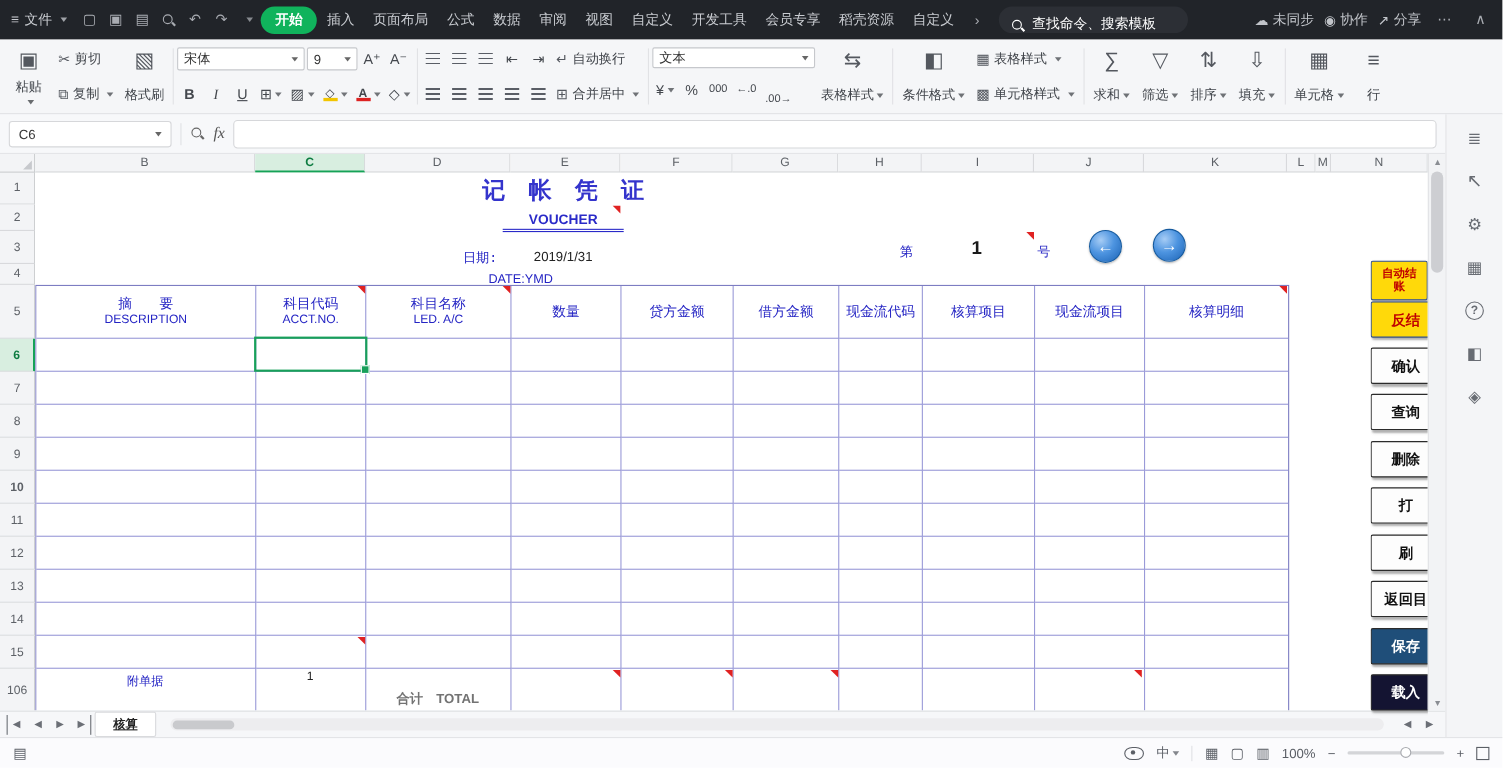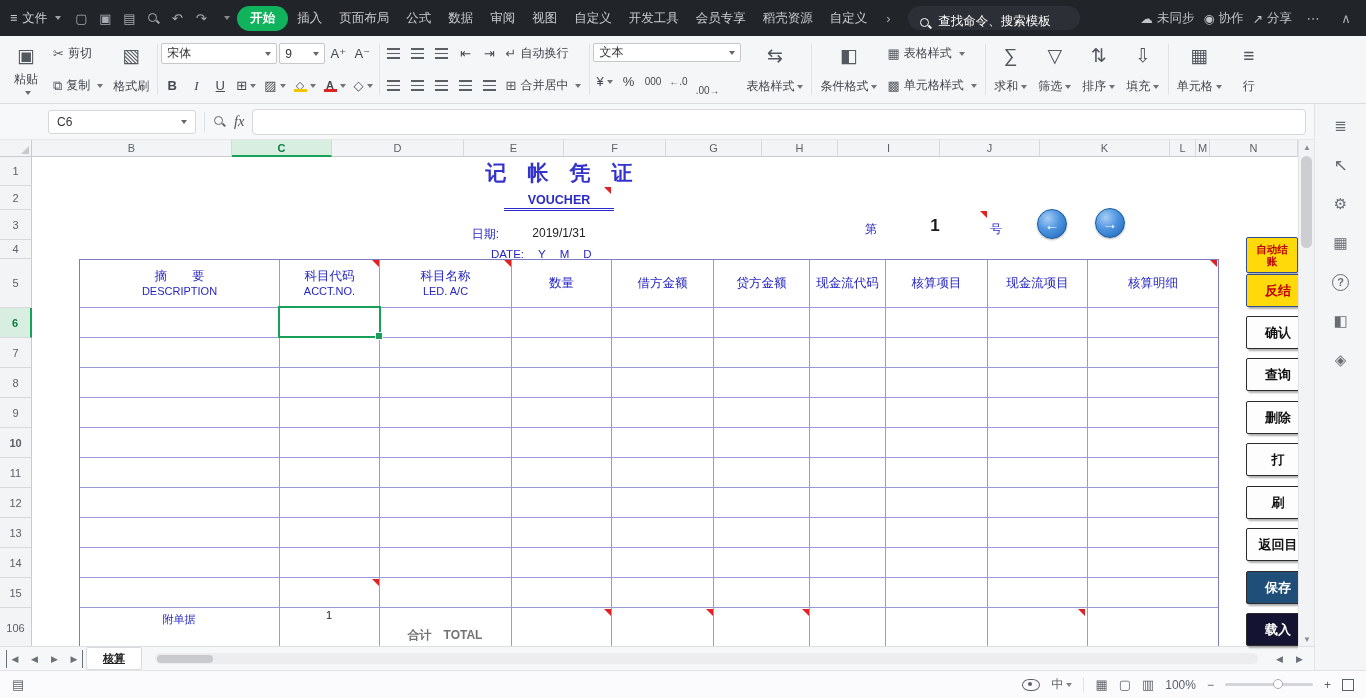--- a/index.html
+++ b/index.html
@@ -38,49 +38,49 @@
 .combo{background:#fff;border:1px solid #c6c8cc;border-radius:2px;height:21px;display:flex;align-items:center;justify-content:space-between;padding:0 5px;color:#333;}
 .ribtn{min-width:22px;height:21px;display:flex;align-items:center;justify-content:center;border-radius:3px;color:#44484e;font-size:13px;padding:0 3px;}
 .ribtn.b{font-weight:bold;}
 .ribtn.i{font-style:italic;font-family:"Liberation Serif",serif;}
 .ribtn.u{text-decoration:underline;}
 .clrbar{display:inline-block;width:13px;height:3px;margin-top:-2px;}
 .icon-lines{display:inline-block;width:13px;height:11px;background:repeating-linear-gradient(to bottom,#5a5e66 0 1.5px,transparent 1.5px 4.5px);}
 
 
 .fbar{position:absolute;top:104px;left:0;width:1314px;height:36px;background:#f7f8fa;display:flex;align-items:center;padding:5px 8px;gap:8px;border-bottom:1px solid #e4e5e8;}
-.namebox{width:148px;height:24px;background:#fff;border:1px solid #d6d7da;border-radius:3px;display:flex;align-items:center;justify-content:space-between;padding:0 8px;color:#333;margin-left:40px;}
+.namebox{width:148px;height:24px;background:#fff;border:1px solid #d6d7da;border-radius:3px;display:flex;align-items:center;justify-content:space-between;padding:0 8px;color:#333;}
 .fdiv{width:1px;height:20px;background:#e0e1e4;}
 .fx{font-family:"Liberation Serif","DejaVu Serif",serif;font-style:italic;font-size:14.5px;color:#555;}
 .fxin{flex:1;height:26px;background:#fff;border:1px solid #d6d7da;border-radius:4px;padding:4px 8px;color:#333;}
 
 
 .corner{position:absolute;top:140px;left:0;width:32px;height:17px;background:#f3f4f6;border-right:1px solid #c9cbce;border-bottom:1px solid #c9cbce;}
 .corner:after{content:"";position:absolute;right:2px;bottom:2px;border-left:8px solid transparent;border-bottom:8px solid #c7c9cd;}
 .chead{position:absolute;top:140px;left:32px;width:1266px;height:17px;display:flex;overflow:hidden;}
 .ch{height:17px;border-right:1px solid #d8d9dc;border-bottom:1px solid #c9cbce;background:#f3f4f6;display:flex;align-items:center;justify-content:center;font-size:11px;color:#5d6167;flex:none;}
 .ch.sel{background:#d8eee0;color:#0d7c41;border-bottom:2px solid #16a257;font-weight:bold;}
 .rgut{position:absolute;top:157px;left:0;width:32px;height:489px;overflow:hidden;}
 .rh{width:32px;border-right:1px solid #c9cbce;border-bottom:1px solid #d8d9dc;background:#f3f4f6;display:flex;align-items:center;justify-content:center;font-size:11px;color:#5d6167;}
 .rh.sel{background:#d8eee0;color:#0d7c41;border-right:2px solid #16a257;font-weight:bold;}
 
 
-.canvas{position:absolute;top:157px;left:32px;width:1266px;height:489px;background:#fff;overflow:hidden;margin-left:47px;}
+.canvas{position:absolute;top:157px;left:32px;width:1266px;height:489px;background:#fff;overflow:hidden;}
 .vtable{position:absolute;left:0;top:102px;display:grid;grid-template-columns:200px 100px 132px 100px 102px 96px 76px 102px 100px 130px;grid-template-rows:48px repeat(10,30px) 40px;border:1px solid #7d7dc2;}
 .vc{border-right:1px solid #9a9ad8;border-bottom:1px solid #9a9ad8;}
 .vtable>*:nth-child(10n){border-right:none;}
 .vc.hc{display:flex;flex-direction:column;align-items:center;justify-content:center;color:#2525c4;line-height:1.3;}
 .vc.hc .cn{font-size:12.5px;}
 .vc.hc .en{font-size:11px;}
 .vc.hc .en:empty{display:none;}
 .vtitle{position:absolute;left:200px;top:2px;width:560px;text-align:center;font-size:21px;font-weight:bold;color:#3434cc;}
 .vsub{position:absolute;left:425px;top:36px;width:110px;text-align:center;font-size:12.5px;font-weight:bold;color:#2a2ac8;border-bottom:3px double #2a2ac8;padding-bottom:1px;}
-.dlab{position:absolute;left:365px;top:69px;width:55px;text-align:right;color:#2525c4;}
+.dlab{position:absolute;left:365px;top:69px;width:55px;text-align:right;color:#2525c4;font-family:Liberation Mono, monospace;}
 .dval{position:absolute;left:430px;top:69px;width:100px;text-align:center;color:#222;}
-.dcap{position:absolute;left:412px;top:91px;display:flex;gap:14px;color:#2525c4;font-size:11.5px;}
+.dcap{position:absolute;left:412px;top:91px;display:flex;color:#2525c4;font-size:11.5px;}
 .npre{position:absolute;left:780px;top:64px;width:24px;text-align:center;color:#2525c4;}
 .nval{position:absolute;left:821px;top:59px;width:70px;text-align:center;color:#1a1a1a;font-size:17px;font-weight:bold;}
 .nsuf{position:absolute;left:905px;top:64px;width:24px;text-align:center;color:#2525c4;}
 .navcircle{position:absolute;width:30px;height:30px;border-radius:50%;background:radial-gradient(circle at 35% 30%,#a6ccf5 0%,#4d94e0 45%,#1b62b4 100%);border:1px solid #155a9e;color:#fff;display:flex;align-items:center;justify-content:center;font-size:15px;font-weight:bold;box-shadow:0 1px 2px rgba(0,0,0,.3);}
 .selbox{position:absolute;left:199px;top:149px;width:103px;height:32px;border:2px solid #18a05a;}
 .selbox:after{content:"";position:absolute;right:-4px;bottom:-4px;width:6px;height:6px;background:#18a05a;border:1px solid #fff;}
 .mk{position:absolute;width:0;height:0;border-top:7px solid #e02222;border-left:7px solid transparent;}
 .ft-attach{position:absolute;left:30px;top:455px;width:140px;text-align:center;color:#2525c4;font-size:11px;}
 .ft-count{position:absolute;left:200px;top:452px;width:100px;text-align:center;color:#222;font-size:11px;}
 .ft-total{position:absolute;left:300px;top:470px;width:132px;text-align:center;color:#737373;font-size:12px;font-weight:bold;}
@@ -435,24 +435,24 @@
           <span class="en">ACCT.NO.</span>
         </div>
       <div class="vc hc">
           <span class="cn">科目名称</span>
           <span class="en">LED. A/C</span>
         </div>
       <div class="vc hc">
           <span class="cn">数量</span>
         </div>
       <div class="vc hc">
+          <span class="cn">贷方金额</span>
+        </div>
+      <div class="vc hc">
           <span class="cn">借方金额</span>
-        </div>
-      <div class="vc hc">
-          <span class="cn">贷方金额</span>
         </div>
       <div class="vc hc">
           <span class="cn">现金流代码</span>
         </div>
       <div class="vc hc">
           <span class="cn">核算项目</span>
         </div>
       <div class="vc hc">
           <span class="cn">现金流项目</span>
         </div>

